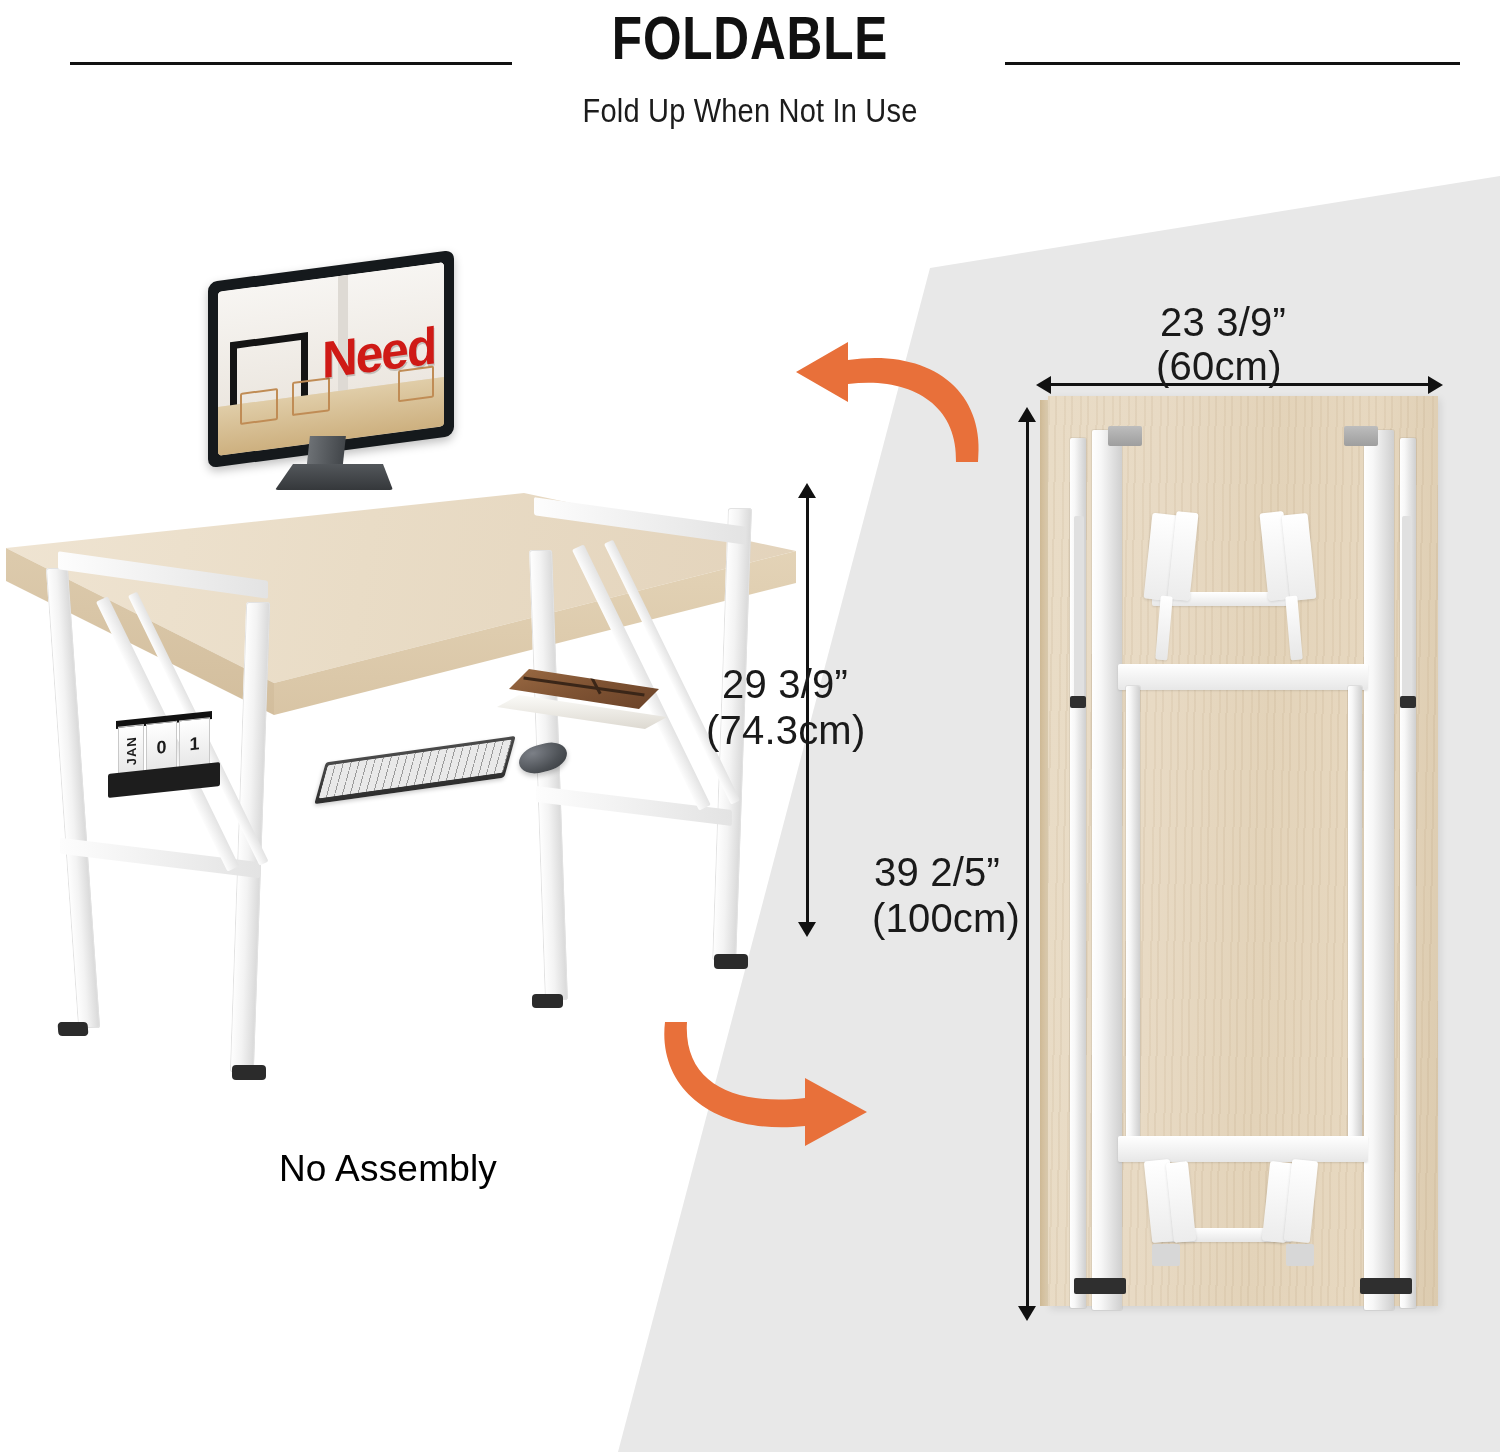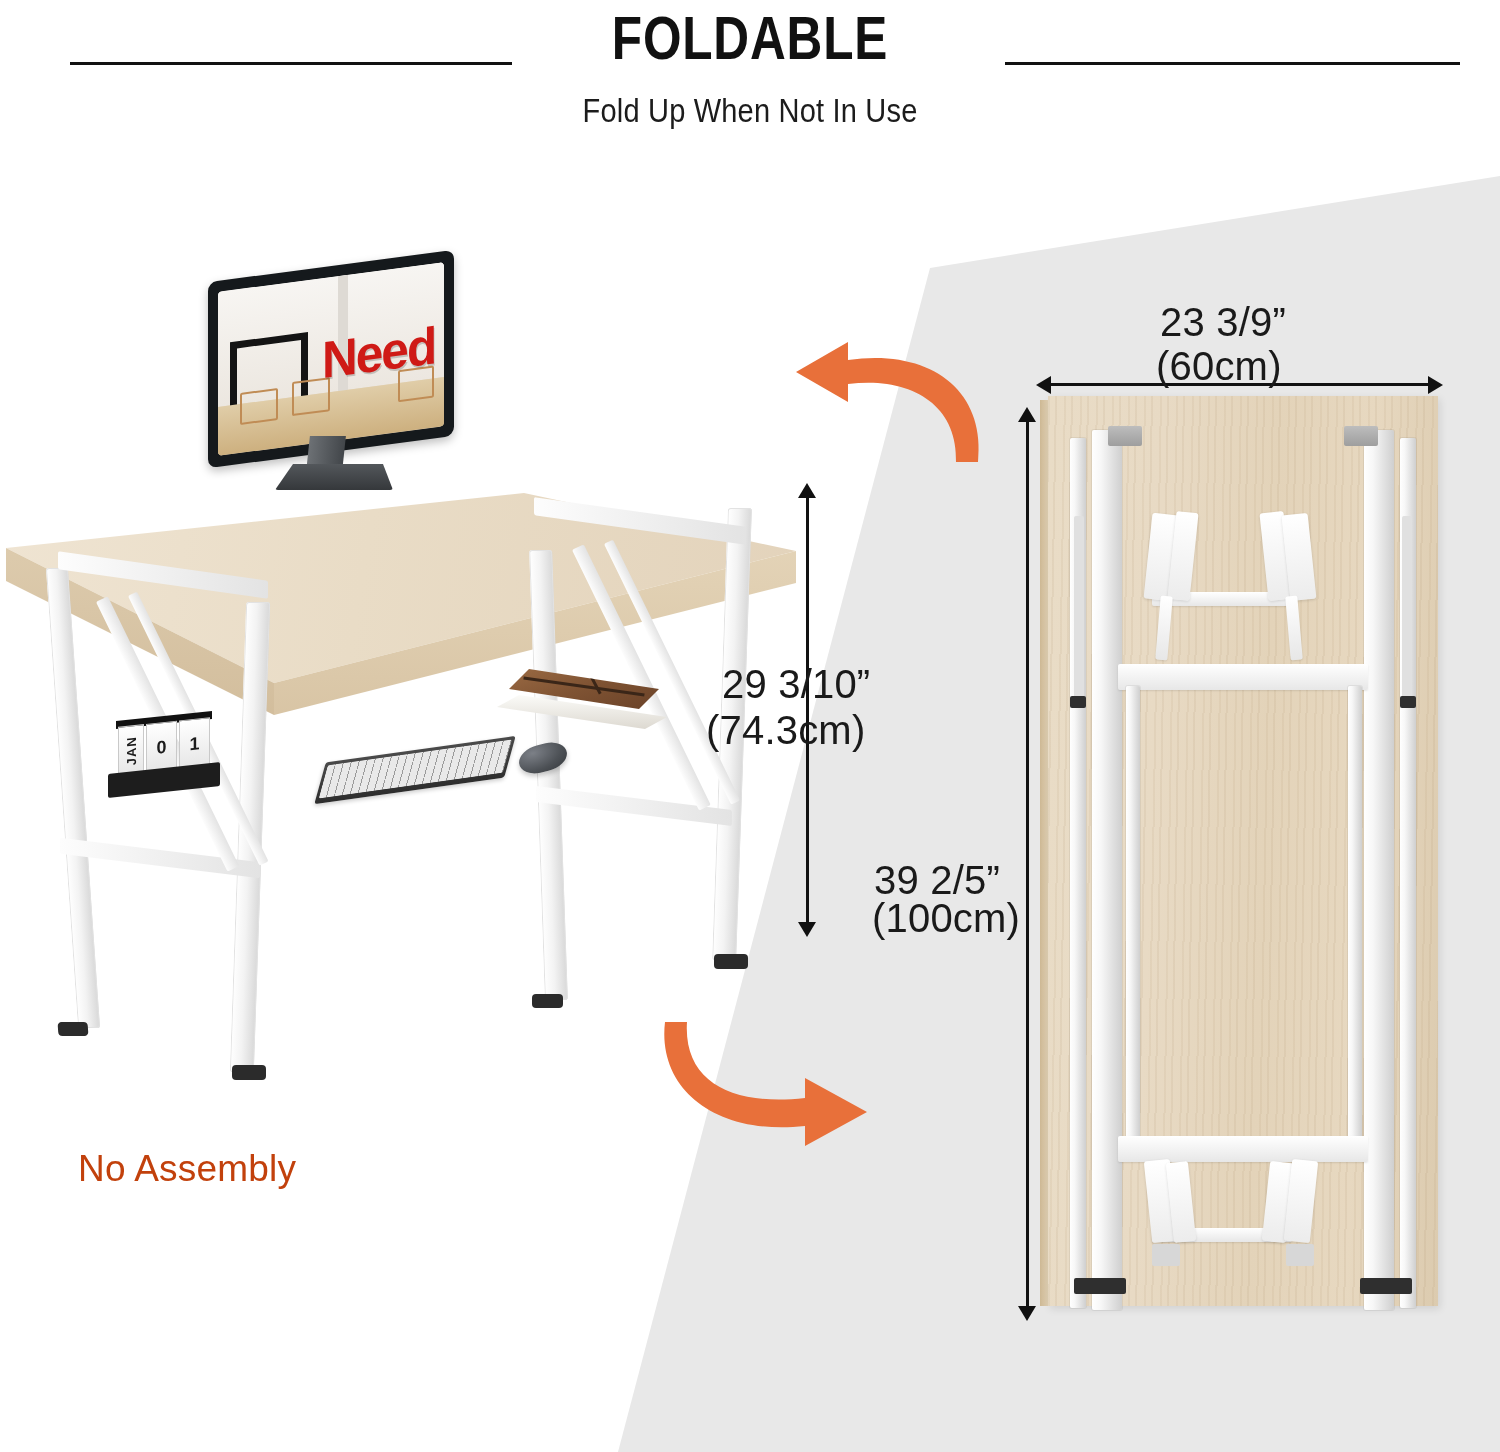--- a/index.html
+++ b/index.html
@@ -136,21 +136,21 @@
      border-radius:2px;box-shadow:0 0 0 1px rgba(0,0,0,.06);}
   .fbar{position:absolute;background:linear-gradient(180deg,#ffffff,#e7e7e7);
      border-radius:2px;box-shadow:0 1px 2px rgba(0,0,0,.10);}
   .fcap{position:absolute;background:linear-gradient(180deg,#bdbdbd,#9e9e9e);border-radius:2px;}
   .fdark{position:absolute;background:#2f2f2f;border-radius:2px;}
   .fbracket{position:absolute;background:linear-gradient(180deg,#ffffff,#ececec);
      border-radius:3px;box-shadow:0 1px 3px rgba(0,0,0,.14);}
 
   
   #bl-text{position:absolute;left:78px;top:1148px;width:620px;}
-  #bl-text div{font-size:37px;color:#c2410c;margin-bottom:28px;letter-spacing:.2px;}
+  #bl-text div{font-size:37px;color:#000000;margin-bottom:28px;letter-spacing:.2px;text-align:center;}
 </style>
 </head>
 <body>
 
 <div id="gray-panel"></div>
 
 <div id="header">
   <div id="rule-left" class="rule"></div>
   <div id="rule-right" class="rule"></div>
   <div id="title">FOLDABLE</div>
@@ -234,21 +234,21 @@
 </svg>
 
 <svg class="curve-arrow" style="left:655px;top:1020px;width:220px;height:130px;" viewBox="0 0 220 130">
   <path d="M10 2 C 2 70, 62 116, 150 106 L 150 126 L 212 92 L 150 58 L 150 78 C 80 86, 28 64, 32 2 Z" fill="#E8703A"></path>
 </svg>
 
 <div>
   <div class="dim-line" style="left:806px;top:496px;width:3px;height:428px;"></div>
   <div class="arrow-head ah-up" style="left:798px;top:483px;"></div>
   <div class="arrow-head ah-down" style="left:798px;top:922px;"></div>
-  <div class="dim-label" style="left:722px;top:660px;">29 3/10”</div>
+  <div class="dim-label" style="left:722px;top:660px;">29 3/9”</div>
   <div class="dim-label" style="left:706px;top:706px;">(74.3cm)</div>
 </div>
 
 <div>
   <div id="folded-edge"></div>
   <div id="folded">
 
     <div class="fpost" style="left:22px;top:42px;width:16px;height:870px;"></div>
     <div class="fpost" style="left:44px;top:34px;width:30px;height:880px;"></div>
     <div class="fcap" style="left:60px;top:30px;width:34px;height:20px;"></div>
@@ -291,19 +291,19 @@
   <div class="arrow-head ah-left" style="left:1036px;top:376px;"></div>
   <div class="arrow-head ah-right" style="left:1428px;top:376px;"></div>
   <div class="dim-label" style="left:1160px;top:298px;">23 3/9”</div>
   <div class="dim-label" style="left:1156px;top:342px;">(60cm)</div>
 </div>
 
 <div>
   <div class="dim-line" style="left:1026px;top:420px;width:3px;height:888px;"></div>
   <div class="arrow-head ah-up" style="left:1018px;top:407px;"></div>
   <div class="arrow-head ah-down" style="left:1018px;top:1306px;"></div>
-  <div class="dim-label" style="left:874px;top:848px;margin-top:8px;">39 2/5”</div>
+  <div class="dim-label" style="left:874px;top:848px;">39 2/5”</div>
   <div class="dim-label" style="left:872px;top:894px;">(100cm)</div>
 </div>
 
 <div id="bl-text">
   <div>No Assembly</div>
 </div>
 
 </body></html>

